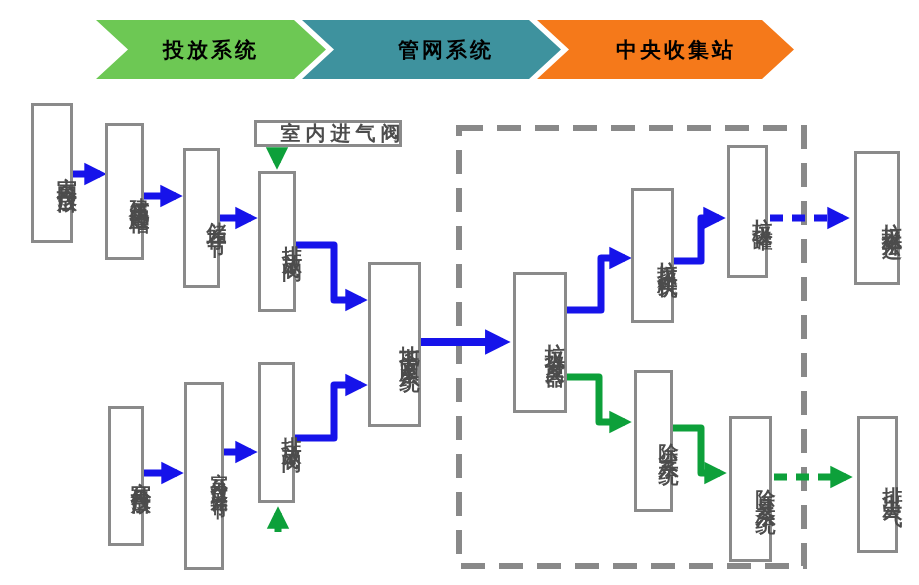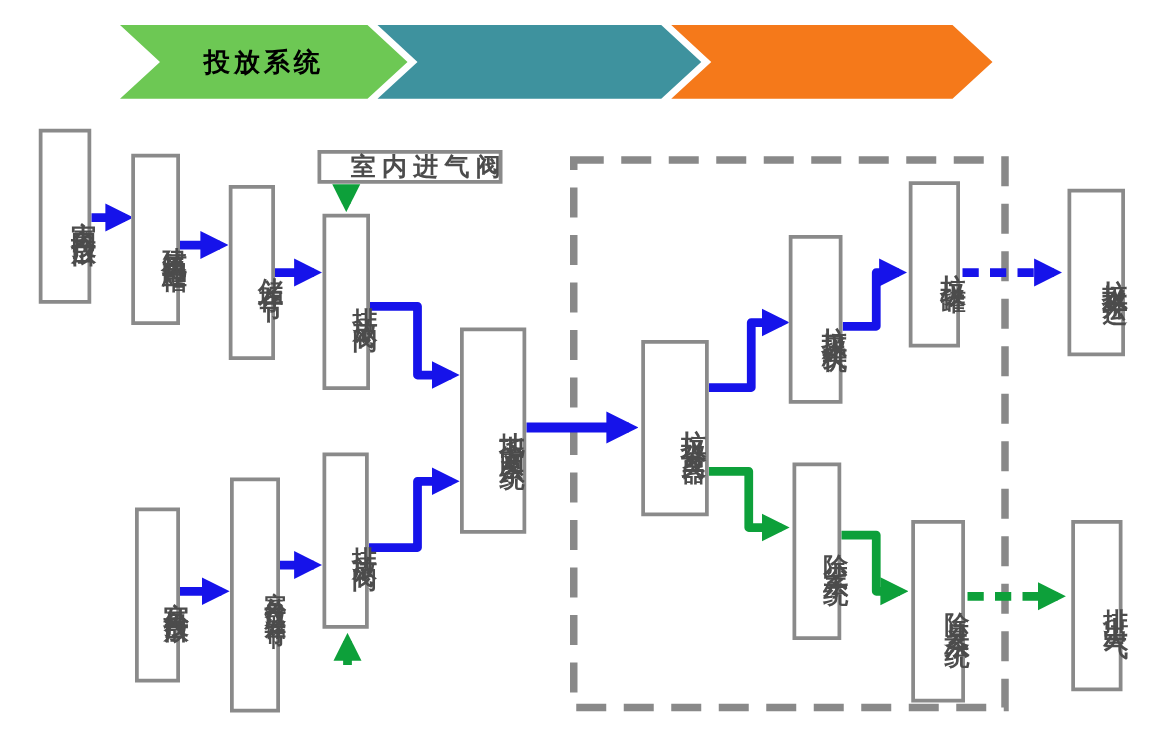--- a/index.html
+++ b/index.html
@@ -66,20 +66,22 @@
     <path class="flow w7 dash-flow" marker-end="url(#mb)" d="M754,218 H827" stroke="#1613ea"></path>
 
     <path class="flow w7" marker-end="url(#mg)" d="M261,148 V163" stroke="#0da03a"></path>
     <path class="flow w7" marker-end="url(#mg)" d="M262,532 V513" stroke="#0da03a"></path>
     <path class="flow w7" marker-end="url(#mg)" d="M551,377 H583 V422 H609" stroke="#0da03a"></path>
     <path class="flow w7" marker-end="url(#mg)" d="M657,428 H685 V473 H704" stroke="#0da03a"></path>
     <path class="flow w7 dash-flow" marker-end="url(#mg)" d="M758,477 H830" stroke="#0da03a"></path>
   </svg>
 
   <div class="banner-label" style="left:85px;width:220px;">投放系统</div>
+  <div class="banner-label" style="left:320px;width:220px;">管网系统</div>
+  <div class="banner-label" style="left:540px;width:240px;">中央收集站</div>
 
   <div class="node v ls5" style="left:15px;top:103px;width:42px;height:140px;">
       <span>室内投放口</span>
     </div>
 
   <div class="node v ls4" style="left:89px;top:123px;width:39px;height:137px;">
       <span>建筑内竖槽</span>
     </div>
 
   <div class="node v ls8" style="left:167px;top:148px;width:37px;height:140px;">

